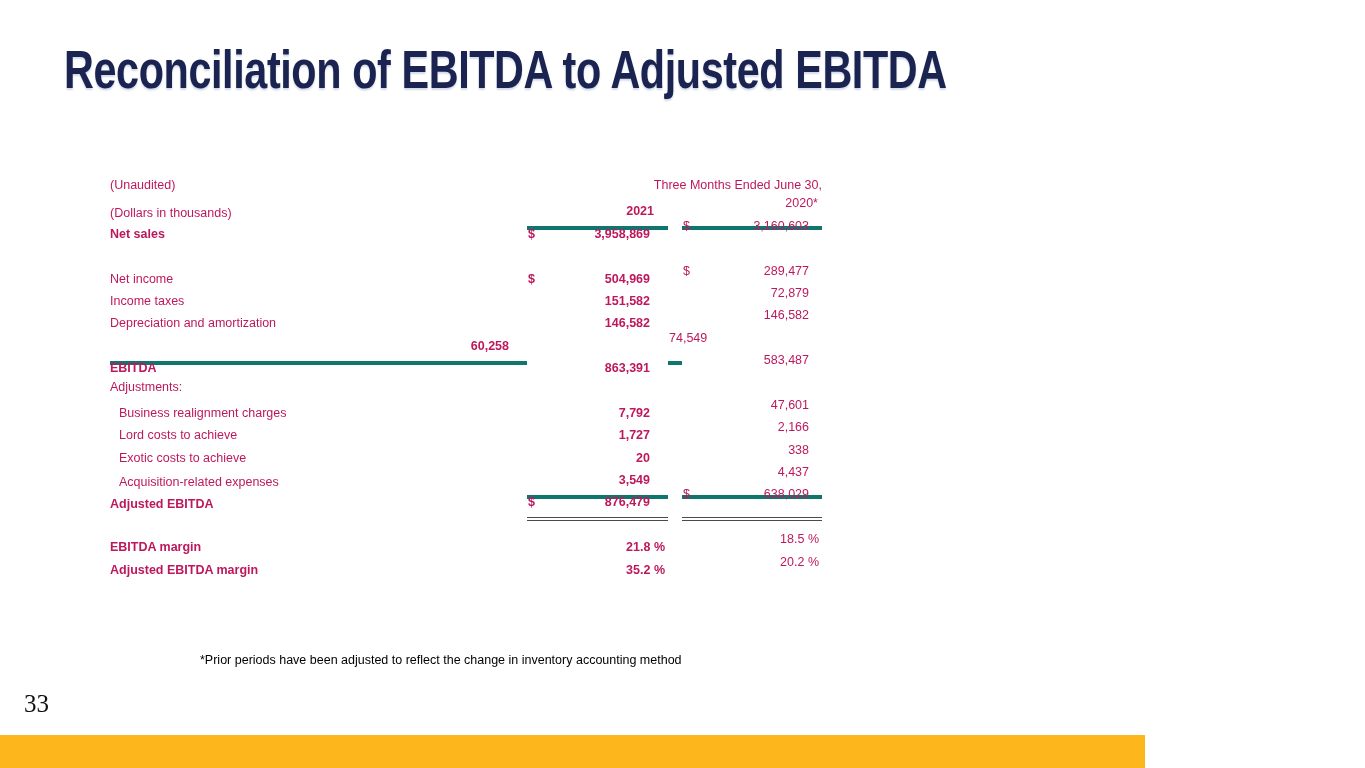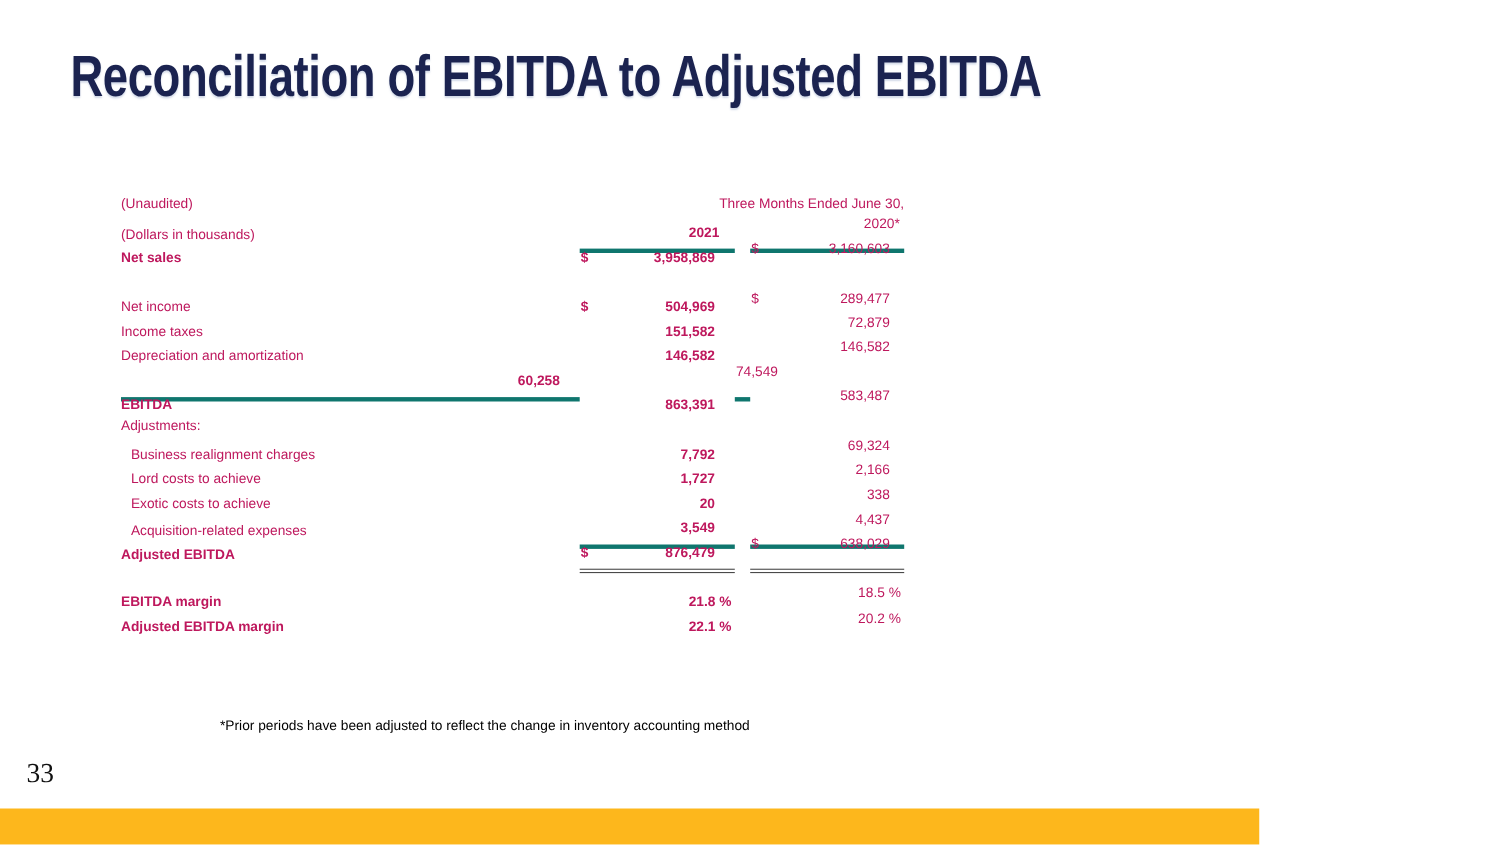--- a/index.html
+++ b/index.html
@@ -154,21 +154,21 @@
         </div>
         <div class="trow">
           <div class="lbl indent">Business realignment charges</div>
           <div class="cell c1 b">
             <span></span>
             <span>7,792</span>
           </div>
           <div></div>
           <div class="cell c2">
             <span></span>
-            <span>69,324</span>
+            <span>47,601</span>
           </div>
         </div>
         <div class="trow">
           <div class="lbl indent">Lord costs to achieve</div>
           <div class="cell c1 b">
             <span></span>
             <span>1,727</span>
           </div>
           <div></div>
           <div class="cell c2">
@@ -222,21 +222,21 @@
           <div></div>
           <div class="cell c2">
             <span></span>
             <span>18.5 %</span>
           </div>
         </div>
         <div class="trow percent">
           <div class="lbl b">Adjusted EBITDA margin</div>
           <div class="cell c1 b">
             <span></span>
-            <span>22.1 %</span>
+            <span>35.2 %</span>
           </div>
           <div></div>
           <div class="cell c2">
             <span></span>
             <span>20.2 %</span>
           </div>
         </div>
       </div>
   </div>
 

